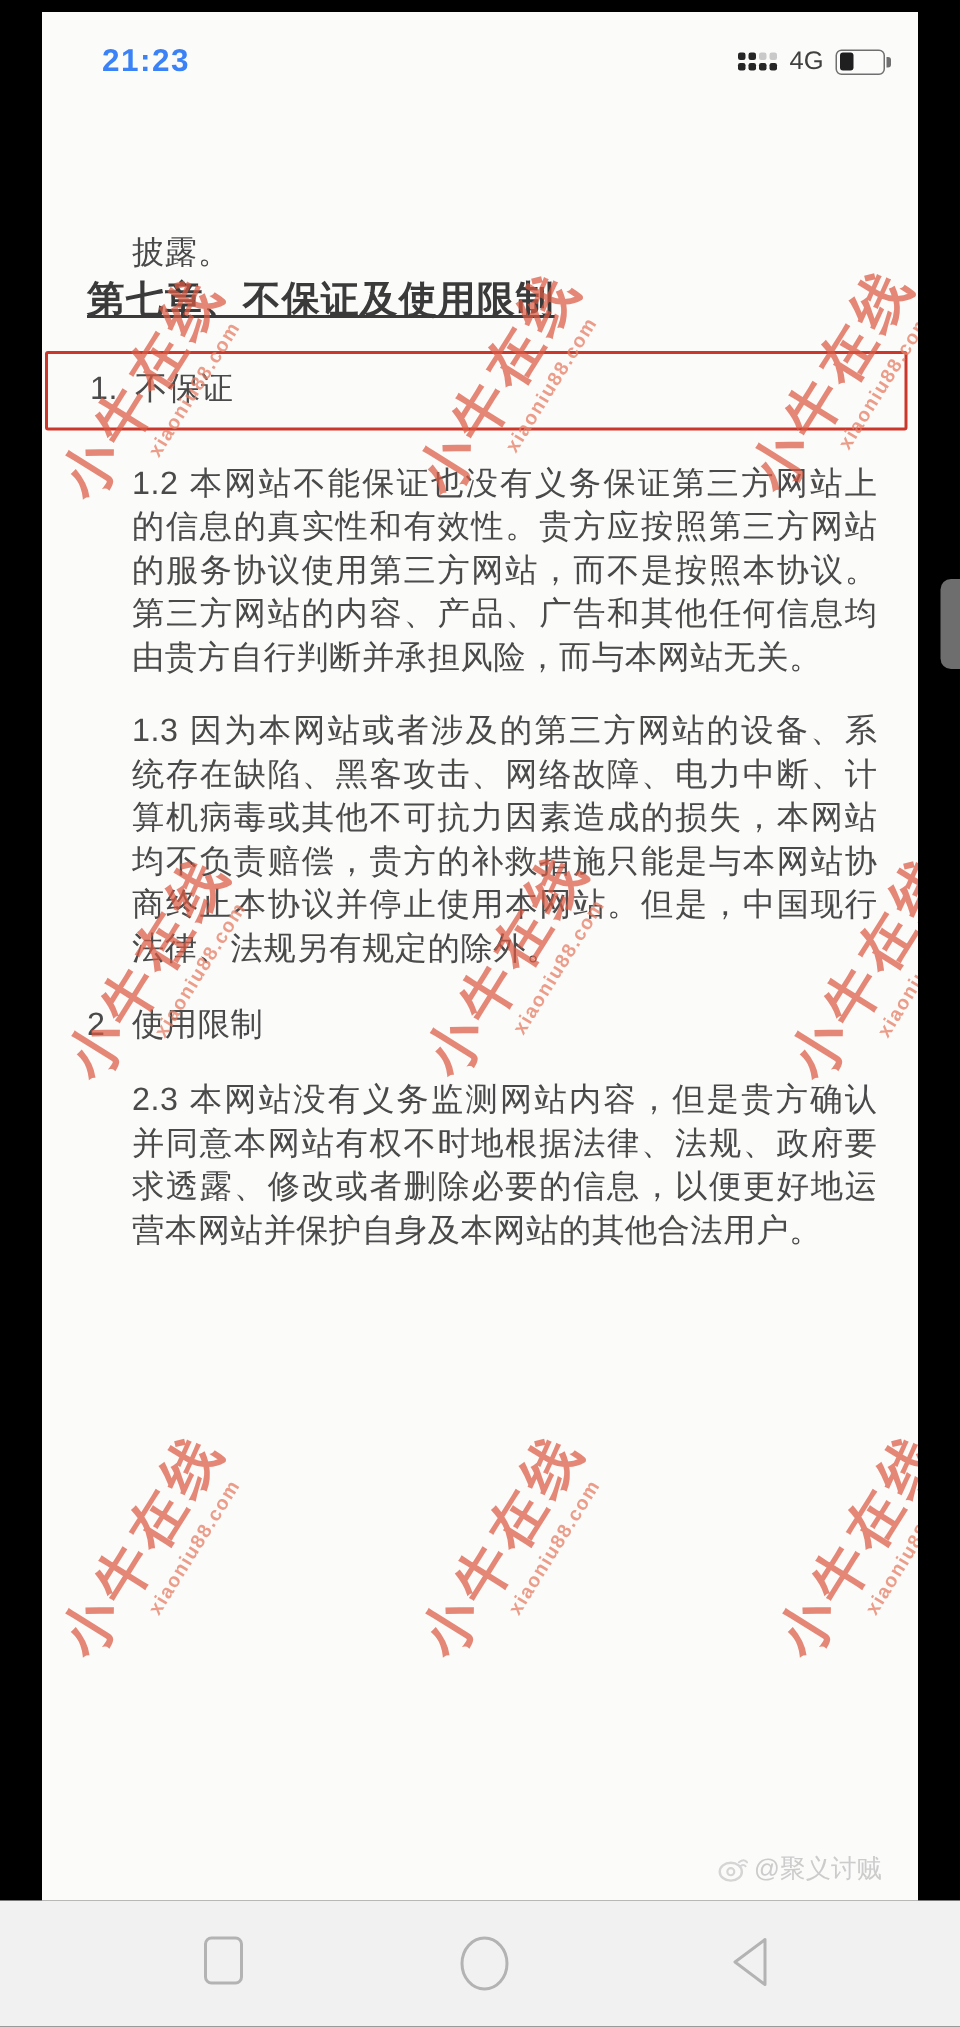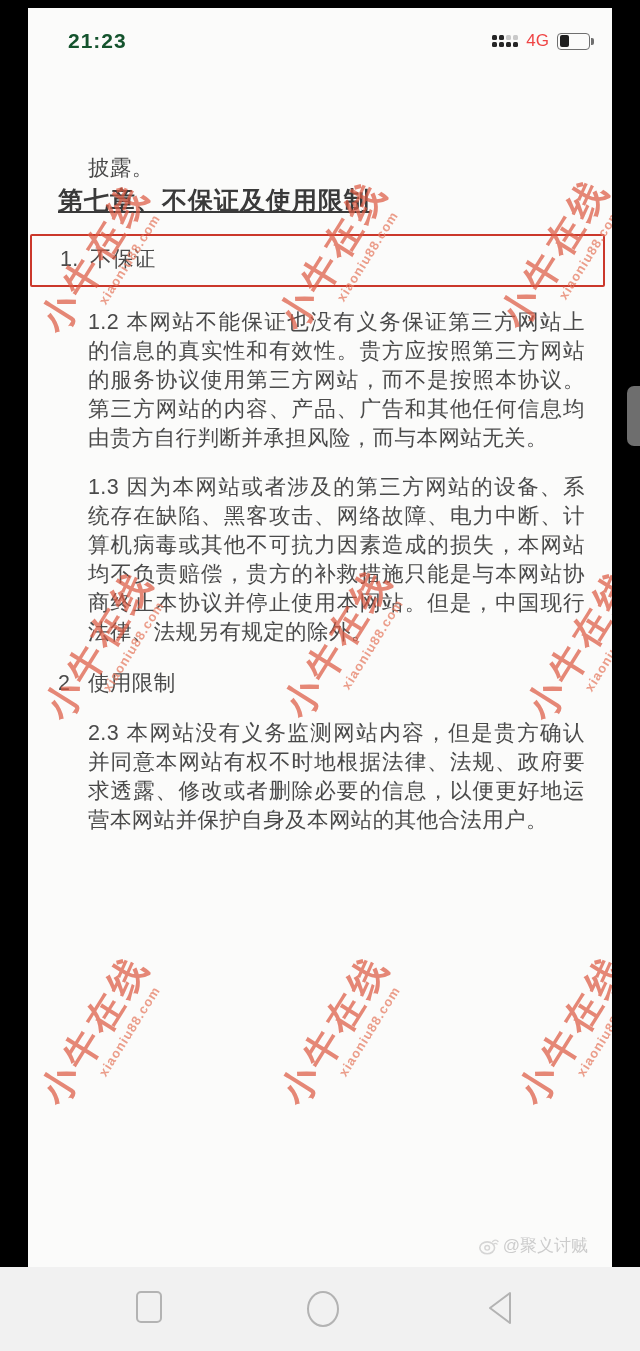--- a/index.html
+++ b/index.html
@@ -12,26 +12,26 @@
   .screen{
     position:absolute;left:28px;top:8px;width:584px;height:1259px;
     background:#fbfbfa;overflow:hidden;
   }
   
   .status-bar{
     position:absolute;left:0;top:10px;width:100%;height:46px;
     display:flex;align-items:center;justify-content:space-between;
     padding:0 22px 0 40px;box-sizing:border-box;
   }
-  .status-time{font-size:21px;font-weight:600;color:#14532d;letter-spacing:1px;}
+  .status-time{font-size:21px;font-weight:600;color:#3b82f6;letter-spacing:1px;}
   .status-right{display:flex;align-items:center;gap:8px;}
   .sig{display:grid;grid-template-columns:repeat(4,5px);grid-gap:2px;}
   .sig i{width:5px;height:5px;border-radius:1.5px;background:#262626;display:block;}
   .sig i.dim{background:#c9c9c9;}
-  .net-label{font-size:17px;color:#ef4444;}
+  .net-label{font-size:17px;color:#404040;}
   .battery{position:relative;width:31px;height:15px;border:1.6px solid #6f6f6f;border-radius:4px;}
   .battery .lvl{position:absolute;left:1.5px;top:1.5px;bottom:1.5px;width:9px;background:#1f1f1f;border-radius:2px;}
   .battery .nub{position:absolute;right:-5px;top:4px;width:3px;height:7px;background:#6f6f6f;border-radius:0 2px 2px 0;}
   
   .header{
     position:absolute;left:0;top:56px;width:100%;height:66px;
     display:flex;align-items:center;
   }
   .back-btn{position:absolute;left:28px;top:18px;width:30px;height:30px;cursor:pointer;}
   .back-btn::before{

